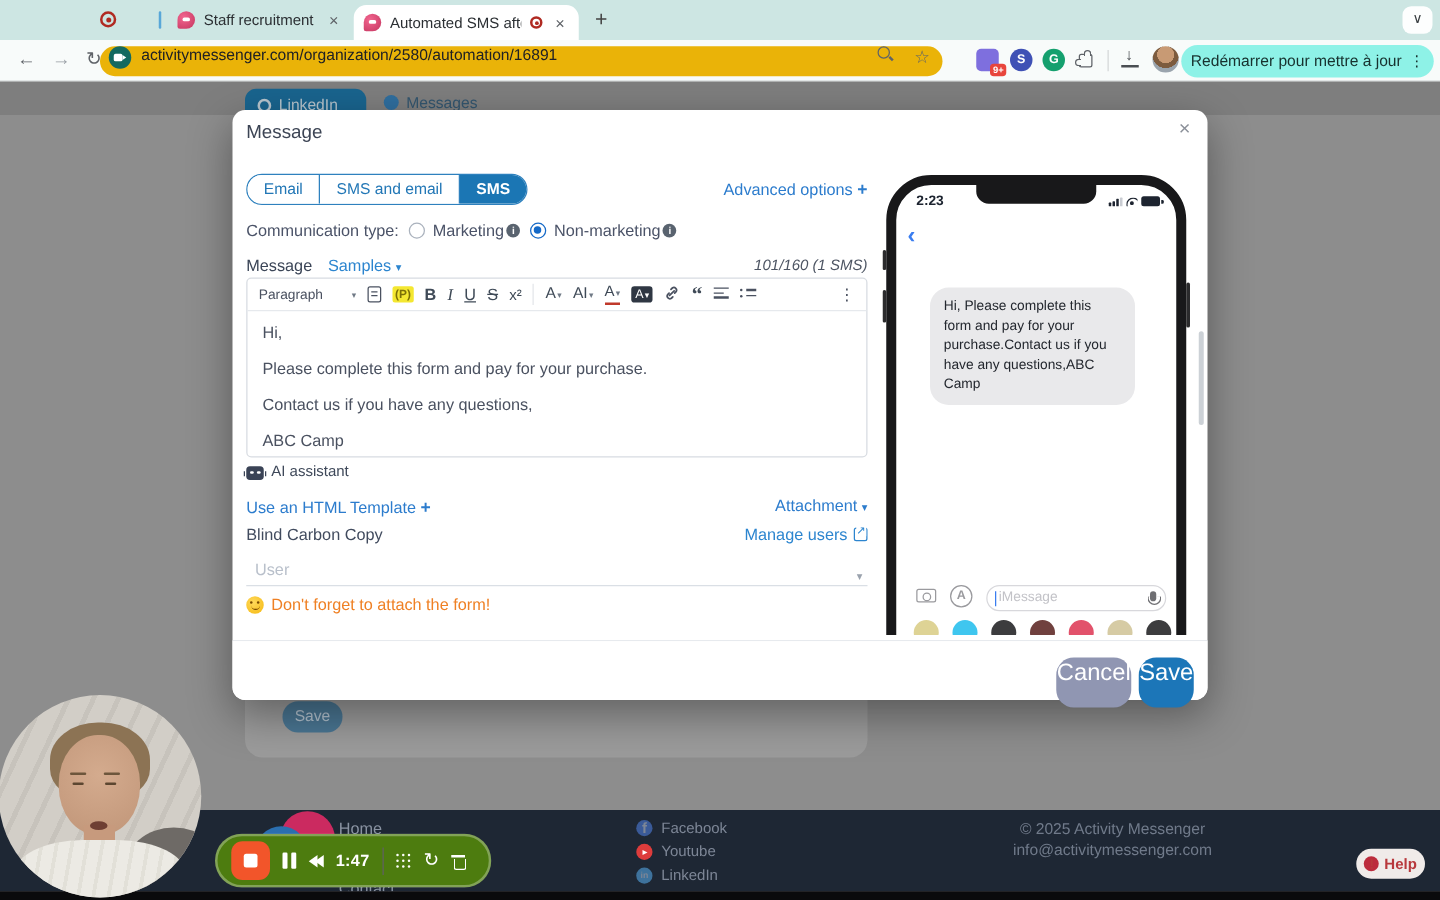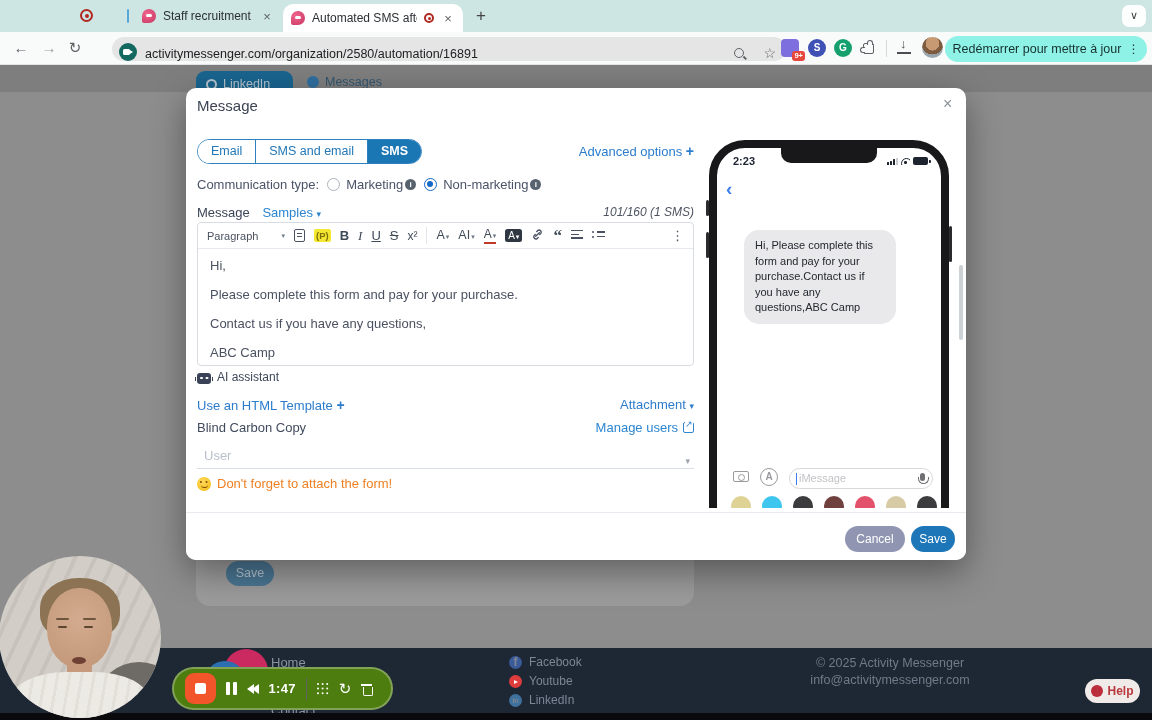--- a/index.html
+++ b/index.html
@@ -19,21 +19,21 @@
   .favicon-bubble { width:14px; height:14px; border-radius:50% 50% 50% 2px; background:radial-gradient(circle at 35% 35%, #f2658f, #c4355f); position:relative; flex:none; }
   .favicon-bubble::after { content:""; position:absolute; left:4px; top:5px; width:6px; height:3px; background:#fff; border-radius:2px; }
   .tab-x { font-size:13px; color:#5f6368; width:14px; text-align:center; flex:none; }
   .rec-dot-sm { width:10px; height:10px; border:2px solid #b02a22; border-radius:50%; position:relative; flex:none; }
   .rec-dot-sm::after { content:""; position:absolute; left:1.5px; top:1.5px; width:3px; height:3px; background:#b02a22; border-radius:50%; }
   .newtab { position:absolute; left:470px; top:5px; width:22px; height:22px; font-size:17px; color:#444; text-align:center; line-height:21px; }
   .tabsearch { position:absolute; right:6px; top:5px; width:24px; height:22px; background:#fdfefe; border-radius:7px; color:#3b4043; font-size:11px; text-align:center; line-height:21px; }
 
   .btoolbar { position:absolute; left:0; top:32px; width:1152px; height:33px; background:#f8fbfa; z-index:40; border-bottom:1px solid #e1e5e5; }
   .nav-ic { position:absolute; top:5px; font-size:15px; color:#5f6368; width:22px; text-align:center; line-height:22px; }
-  .urlbar { position:absolute; left:112px; top:5px; width:674px; height:24px; background:#e5e5e5; border-radius:12px; display:flex; align-items:flex-end; }
+  .urlbar { position:absolute; left:80px; top:5px; width:674px; height:24px; background:#eab308; border-radius:12px; display:flex; align-items:flex-start; }
   .site-ic { width:18px; height:18px; border-radius:50%; background:#13695f; margin:0 8px 0 7px; position:relative; flex:none; }
   .site-ic::before { content:""; position:absolute; left:4px; top:6px; width:7px; height:6px; background:#fff; border-radius:1.5px; }
   .site-ic::after { content:""; position:absolute; left:11px; top:7px; border-left:3px solid #fff; border-top:2px solid transparent; border-bottom:2px solid transparent; }
   .url-text { font-size:12.5px; color:#202124; white-space:nowrap; flex:1; }
   .mag { width:13px; height:13px; position:relative; margin-right:16px; flex:none; }
   .mag::before { content:""; position:absolute; left:0; top:0; width:8px; height:8px; border:1.6px solid #5f6368; border-radius:50%; }
   .mag::after { content:""; position:absolute; left:9px; top:9px; width:4px; height:1.6px; background:#5f6368; transform:rotate(45deg); }
   .star-ic { font-size:14px; color:#5f6368; margin-right:10px; flex:none; }
   .ext { position:absolute; top:7px; width:18px; height:18px; }
   .ext-purple { left:781px; background:#7e6fde; border-radius:4px; }
@@ -127,41 +127,41 @@
   .ext-link-ic { width:11px; height:11px; border:1.5px solid #2c85cf; border-radius:2px; position:relative; }
   .ext-link-ic::after { content:"↗"; position:absolute; left:1px; top:-4px; font-size:9px; color:#2c85cf; background:#fff; }
   .user-sel { position:absolute; left:0; top:357px; width:497px; height:24px; border-bottom:1px solid #dadfe5; font-size:13px; color:#b9c0cb; line-height:22px; padding-left:7px; }
   .sel-caret { position:absolute; right:4px; top:5px; font-size:9px; color:#9aa2ad; }
   .warn-row { position:absolute; left:0; top:388px; display:flex; align-items:center; gap:6px; font-size:13px; color:#ef8024; }
   .emoji { width:14px; height:14px; background:radial-gradient(circle at 40% 35%, #ffd95c, #f5b80e); border-radius:50%; position:relative; flex:none; }
   .emoji::before { content:""; position:absolute; left:3px; top:4px; width:2px; height:2px; background:#7a4a00; border-radius:50%; box-shadow:5.5px 0 0 #7a4a00; }
   .emoji::after { content:""; position:absolute; left:3.5px; top:7px; width:7px; height:3.5px; border-bottom:1.5px solid #7a4a00; border-radius:0 0 7px 7px; }
 
   .m-footer { position:absolute; left:0; top:424px; width:780px; height:48px; border-top:1px solid #e7eaee; background:#fff; border-radius:0 0 10px 10px; z-index:5; }
-  .btn { position:absolute; top:13px; height:26px; border-radius:14px; color:#fff; font-size:12px; text-align:center; line-height:26px; }
+  .btn { position:absolute; top:13px; height:40px; border-radius:14px; color:#fff; font-size:19px; text-align:center; line-height:26px; }
   .btn-cancel { left:659px; width:60px; background:#9096b2; }
   .btn-save { left:725px; width:44px; background:#1c76b8; }
 
   
   .phone-clip { position:absolute; left:520px; top:48px; width:252px; height:372px; overflow:hidden; }
   .phone { position:absolute; left:3px; top:4px; width:240px; height:430px; background:#fff; border:8px solid #18181a; border-radius:36px; }
   .nub { position:absolute; background:#2b2b2d; width:3px; border-radius:2px; }
   .screen { position:absolute; inset:0; border-radius:28px; overflow:hidden; }
   .notch { position:absolute; left:50%; transform:translateX(-50%); top:0; width:96px; height:15px; background:#18181a; border-radius:0 0 10px 10px; }
   .p-time { position:absolute; left:16px; top:7px; font-size:11px; font-weight:bold; color:#1d2430; }
   .p-status { position:absolute; right:13px; top:9px; display:flex; align-items:flex-end; gap:3px; }
   .sig { display:flex; align-items:flex-end; gap:1px; }
   .sig i { width:2px; background:#1d2430; border-radius:.5px; }
   .wifi { width:9px; height:7px; position:relative; overflow:hidden; }
   .wifi::before { content:""; position:absolute; left:0; top:0; width:9px; height:9px; border:1.6px solid #1d2430; border-radius:50%; }
   .wifi::after { content:""; position:absolute; left:3.2px; top:3.2px; width:2.5px; height:2.5px; background:#1d2430; border-radius:50%; }
   .batt { width:15px; height:8px; background:#1d2430; border-radius:2px; position:relative; }
   .batt::after { content:""; position:absolute; right:-2.5px; top:2.5px; width:1.8px; height:3px; background:#1d2430; border-radius:0 1px 1px 0; }
   .back-ch { position:absolute; left:9px; top:30px; font-size:19px; font-weight:bold; color:#3a7df0; }
-  .bubble { position:absolute; left:27px; top:82px; width:152px; background:#e9e9eb; border-radius:15px; padding:8px 11px; font-size:11px; line-height:1.42; color:#23272e; }
+  .bubble { position:absolute; left:27px; top:82px; width:164px; background:#e9e9eb; border-radius:15px; padding:8px 11px; font-size:11px; line-height:1.42; color:#23272e; }
   .p-inputrow { position:absolute; left:0; top:318px; width:100%; height:26px; }
   .cam-ic { position:absolute; left:16px; top:5px; width:16px; height:11px; border:1.6px solid #9a9a9e; border-radius:2px; }
   .cam-ic::before { content:""; position:absolute; left:3.5px; top:1.5px; width:5px; height:5px; border:1.4px solid #9a9a9e; border-radius:50%; }
   .app-ic { position:absolute; left:43px; top:2px; width:18px; height:18px; border:1.6px solid #9a9a9e; border-radius:50%; color:#9a9a9e; font-size:10px; font-weight:bold; text-align:center; line-height:16px; }
   .p-input { position:absolute; left:72px; top:2px; width:144px; height:21px; border:1px solid #d8d8dc; border-radius:12px; font-size:11px; color:#c3c3c8; line-height:19px; padding-left:9px; }
   .p-input::before { content:""; position:absolute; left:6px; top:4px; width:1.2px; height:12px; background:#3a7df0; }
   .mic-ic { position:absolute; right:7px; top:4px; width:5px; height:8px; background:#6f6f73; border-radius:3px; }
   .mic-ic::after { content:""; position:absolute; left:-2px; top:4px; width:9px; height:6px; border:1.3px solid #6f6f73; border-top:none; border-radius:0 0 6px 6px; }
   .p-apps { position:absolute; left:14px; top:348px; display:flex; gap:11px; }
   .p-apps i { width:20px; height:20px; border-radius:50%; }

